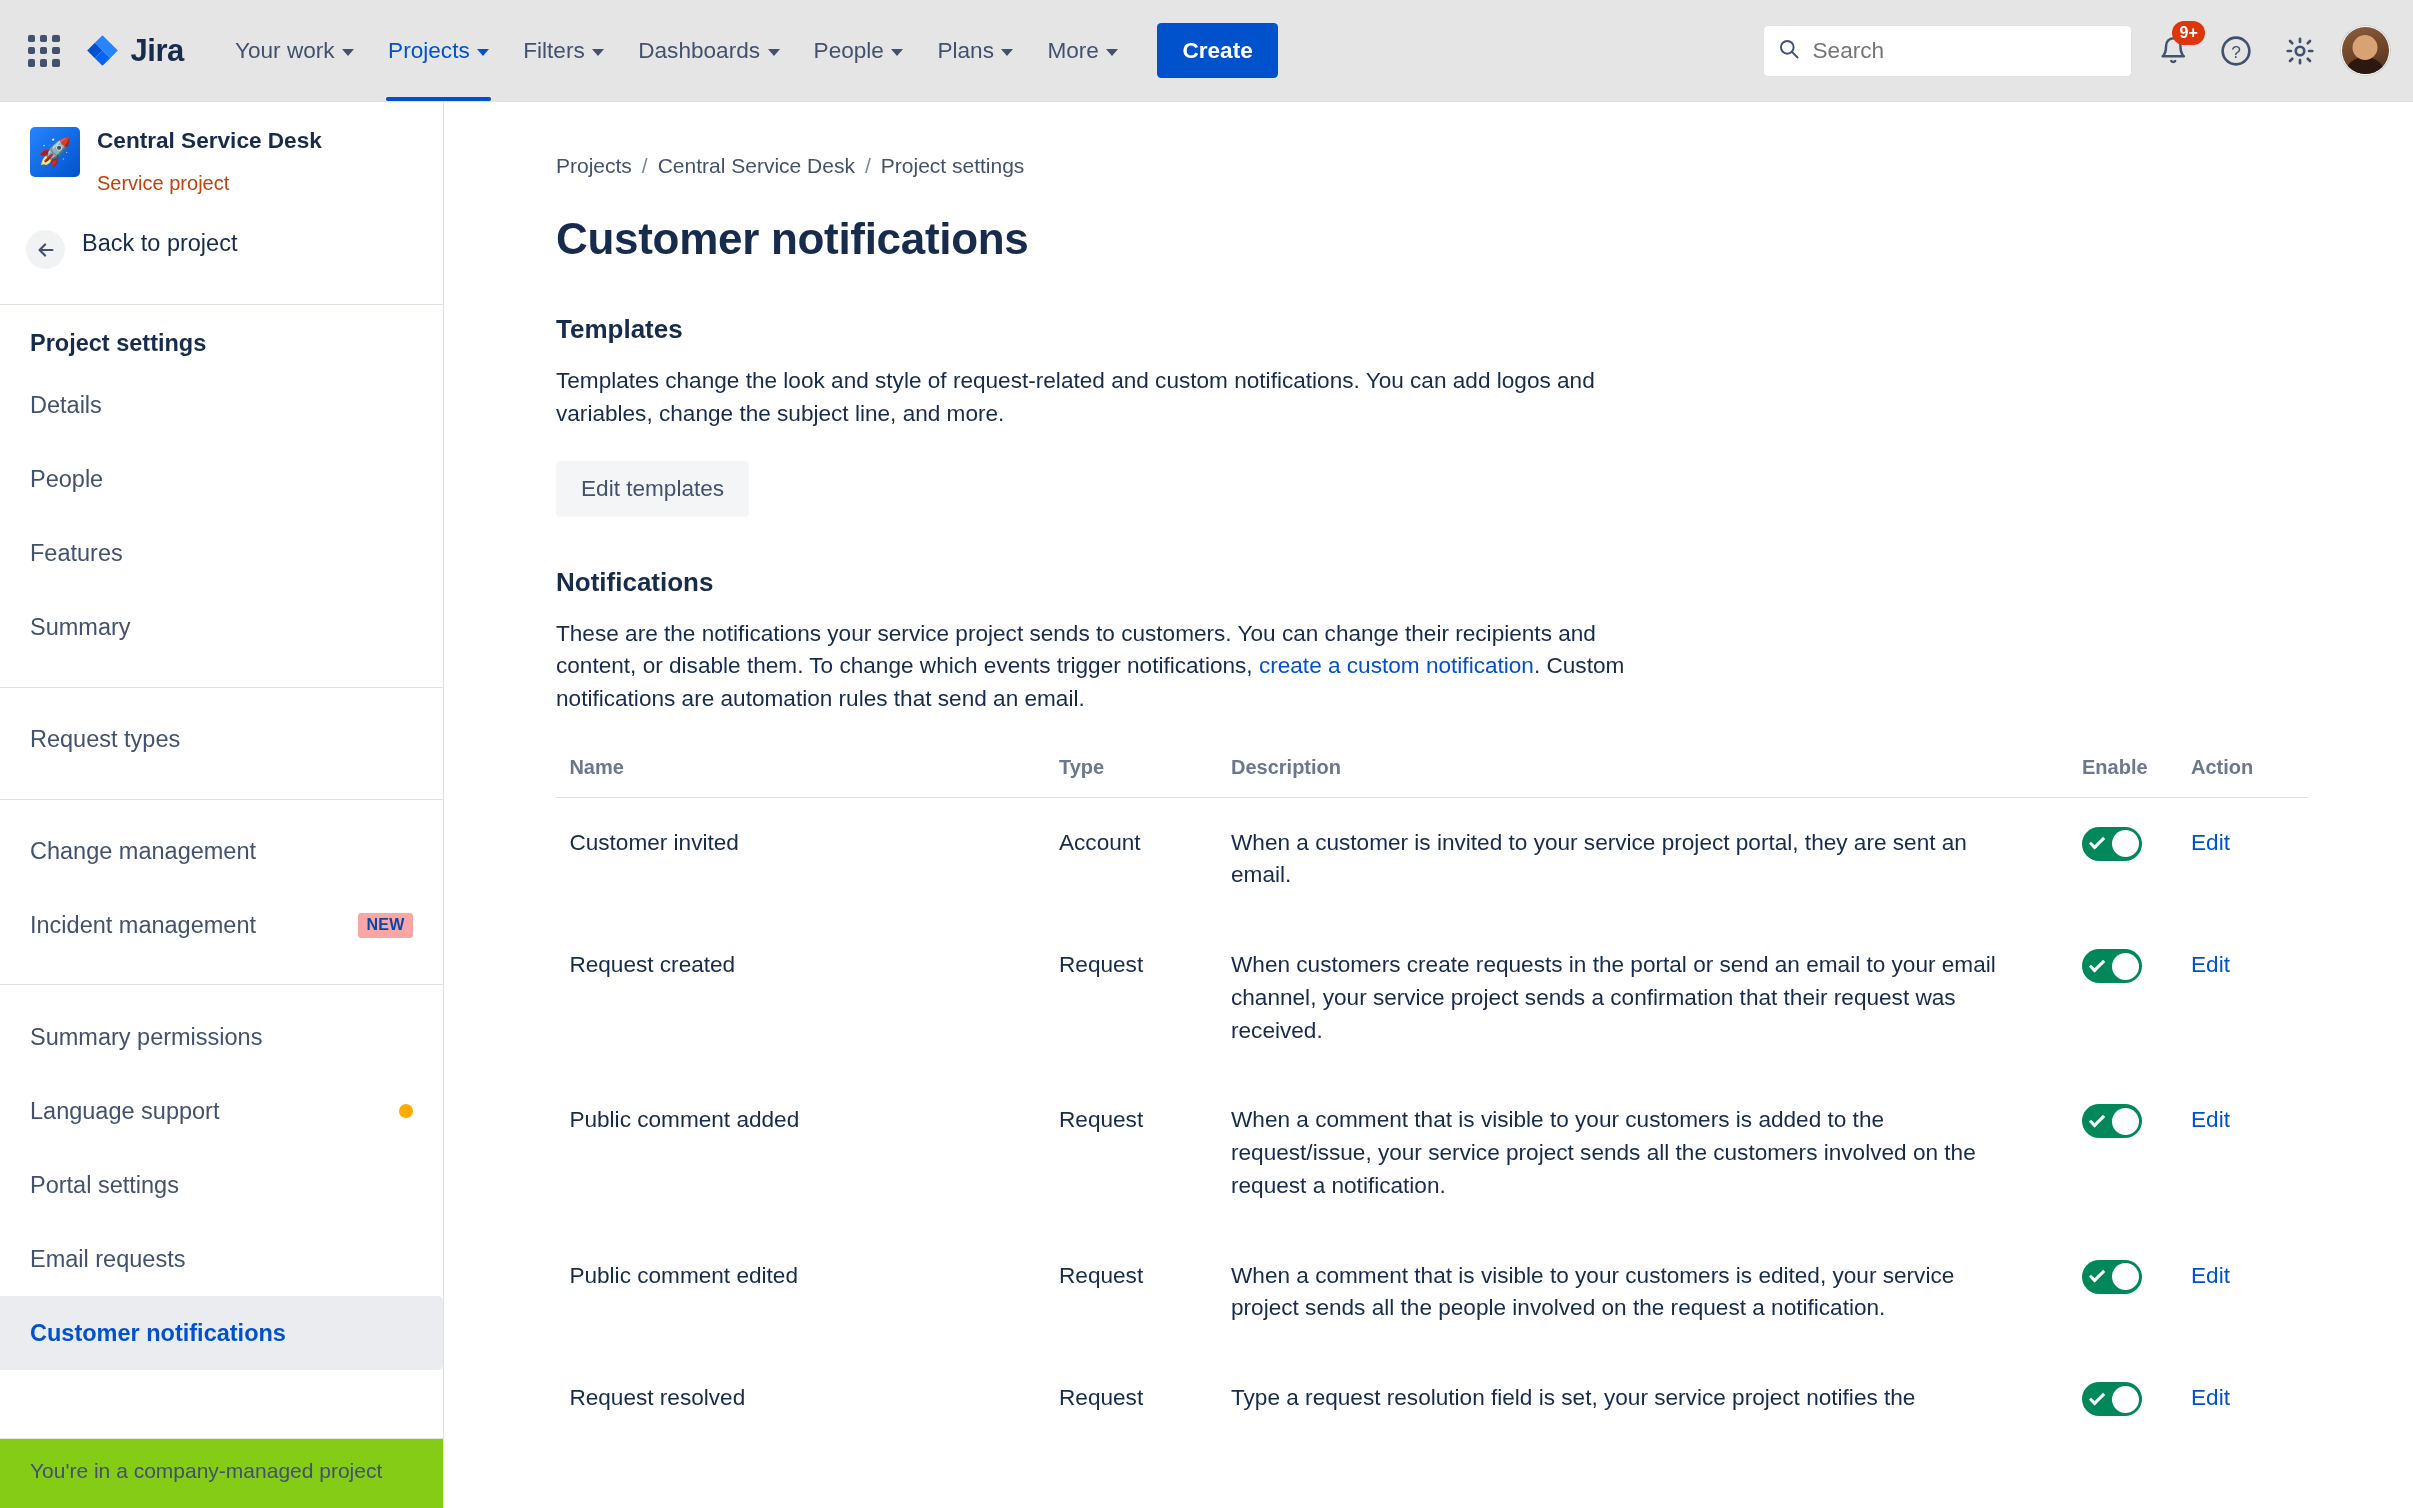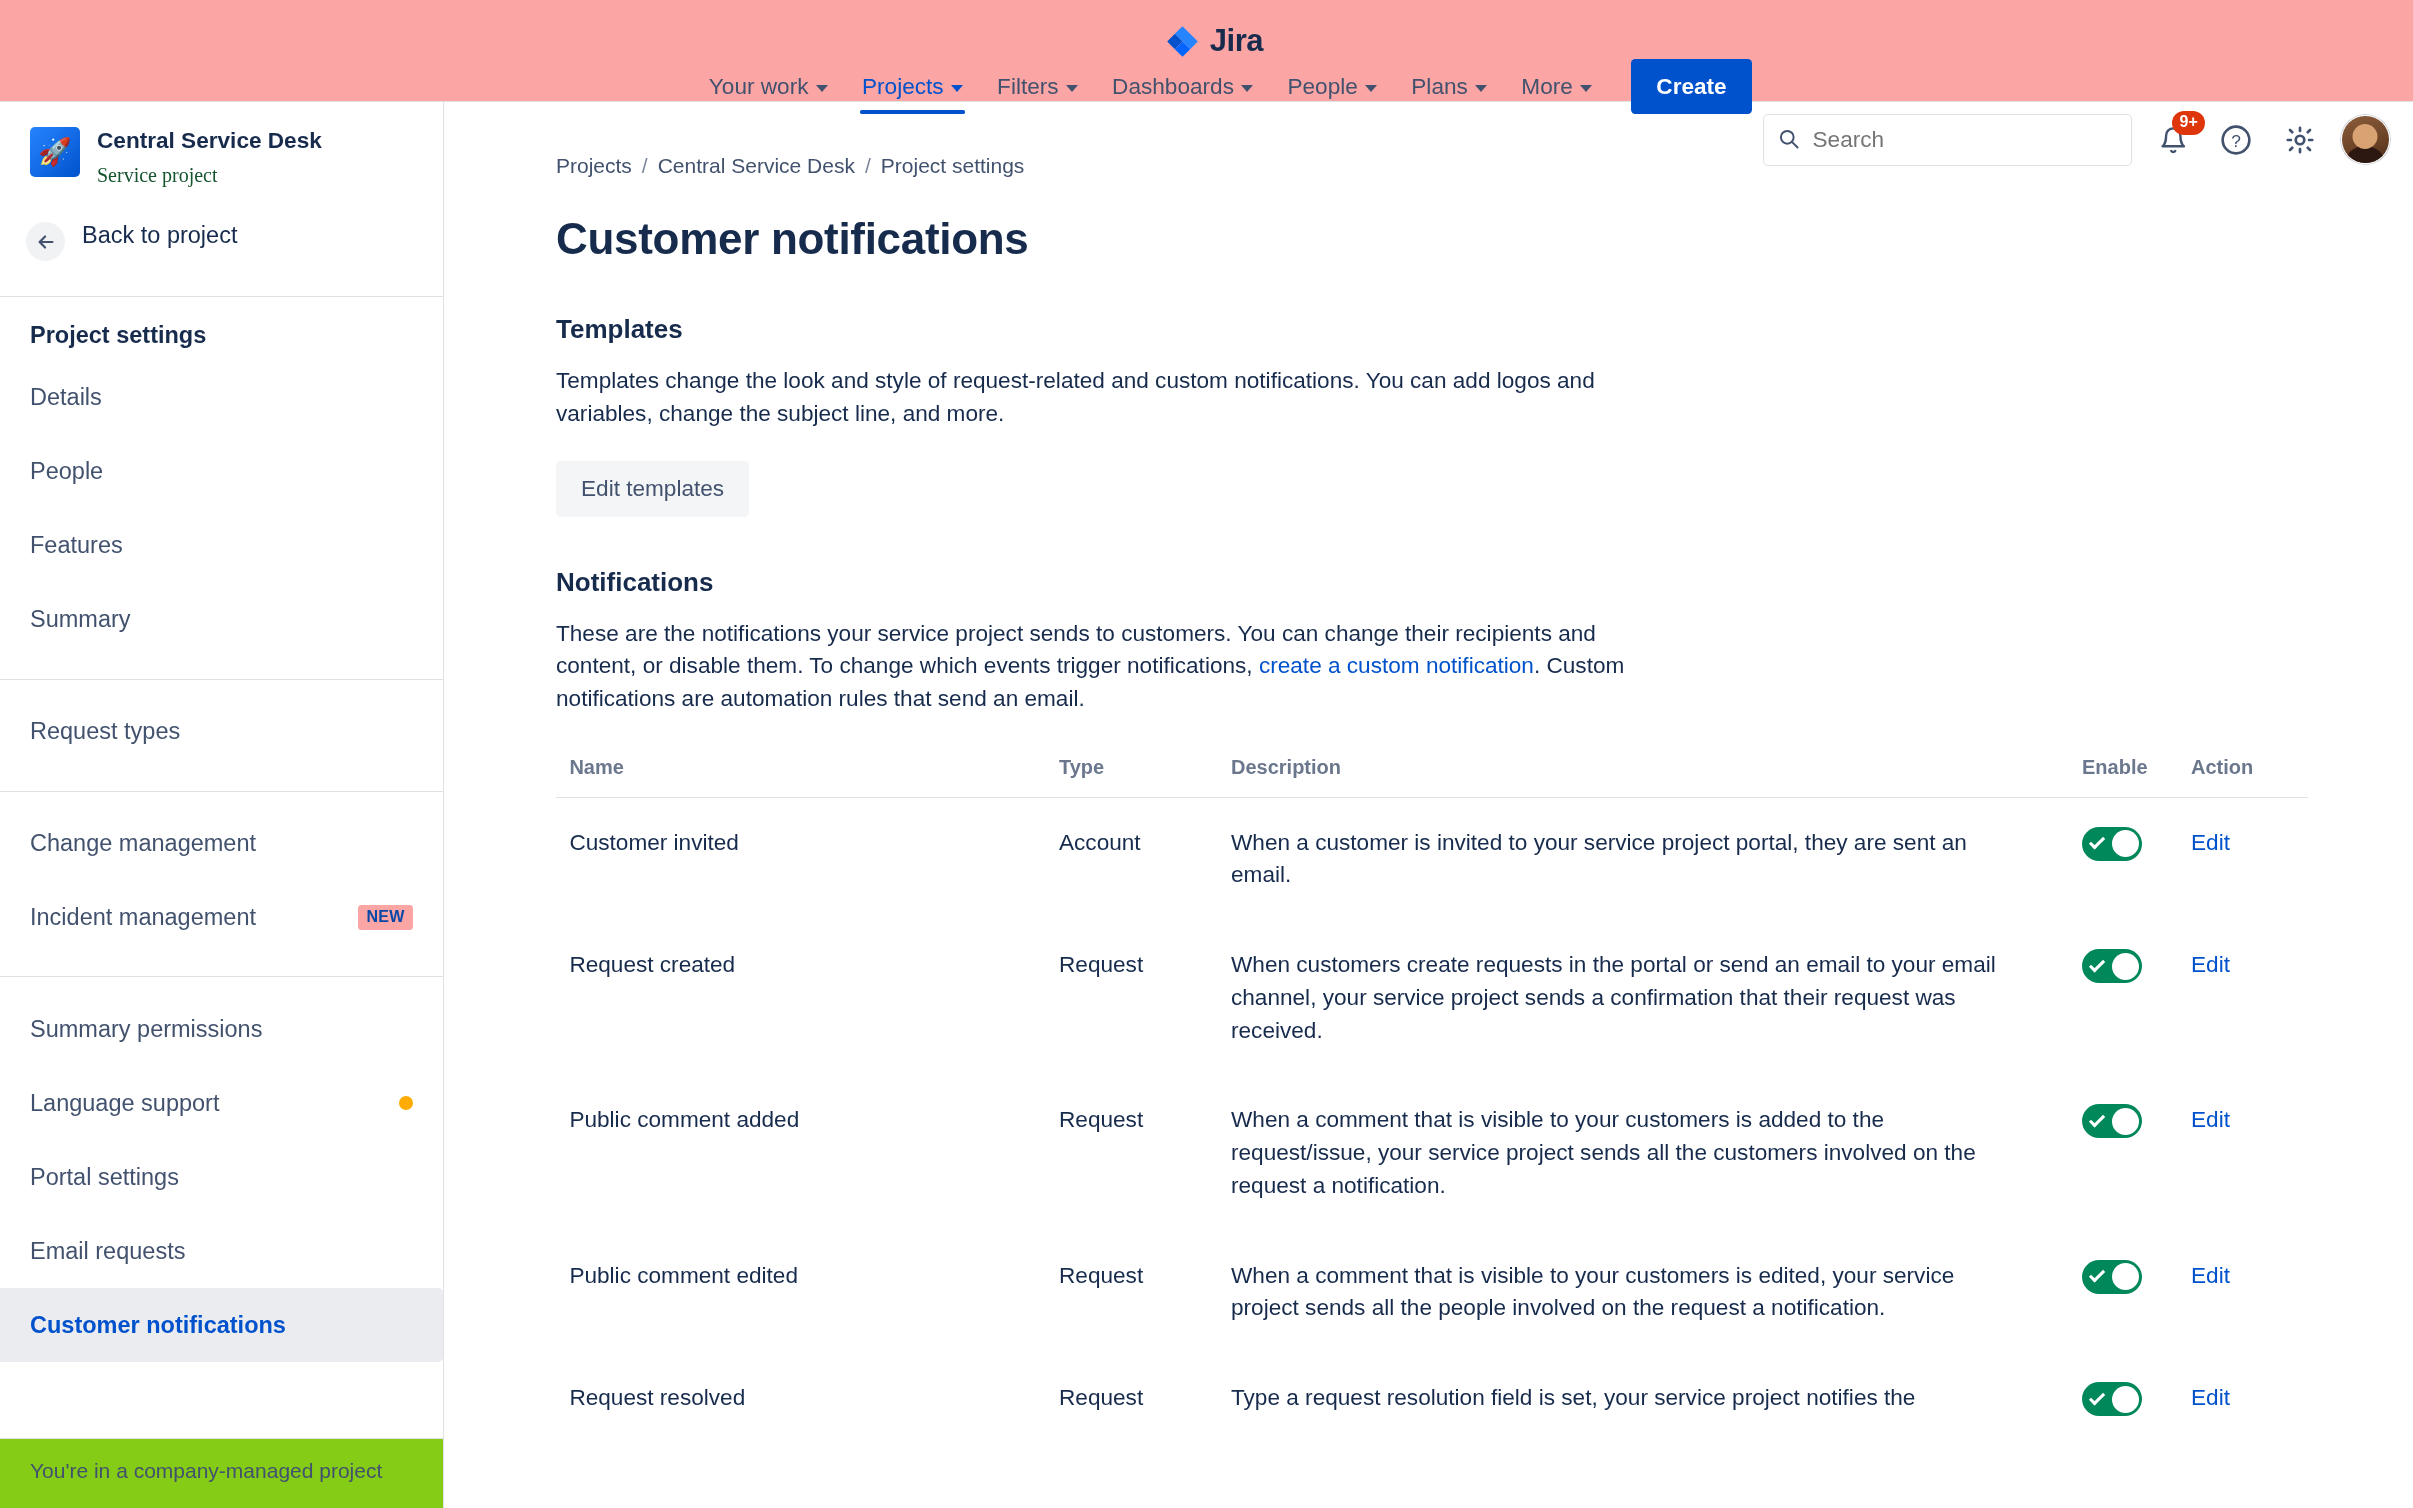--- a/index.html
+++ b/index.html
@@ -12,23 +12,22 @@
   }
   .page { position: relative; width: 2413px; height: 1508px; }
 
   
   .topnav {
     height: 102px;
     border-bottom: 0.8px solid #dfe1e6;
     display: flex;
     align-items: center;
     padding: 0 23.5px 0 20px;
-    background: #fca5a5;
+    background: #e5e5e5;
     position: relative;
-    flex-direction: column;
   }
   .app-switcher {
     width: 47px; height: 47px;
     display: grid; grid-template-columns: repeat(3, 1fr);
     grid-template-rows: repeat(3, 1fr);
     gap: 4.2px;
     padding: 7.5px;
     border-radius: 5px;
     cursor: pointer;
   }
@@ -126,21 +125,21 @@
   }
   .proj-header { display: flex; align-items: flex-start; gap: 17px; padding: 0 28.5px 0 30px; }
   .proj-avatar {
     width: 50px; height: 50px; border-radius: 5px;
     background: linear-gradient(135deg,#2684ff,#0052cc);
     display: flex; align-items: center; justify-content: center;
     font-size: 27px;
     flex: 0 0 auto;
   }
   .proj-name { font-size: 22.6px; font-weight: 700; color: #172b4d; line-height: 1.25; }
-  .proj-type { font-size: 20px; color: #14532d; margin-top: 9px; font-family: Liberation Serif, serif; }
+  .proj-type { font-size: 20px; color: #c2410c; margin-top: 17px; }
 
   .back-row {
     display: flex; gap: 17px;
     padding: 0 26px; margin-top: 35px; height: 52px;
     cursor: pointer;
   }
   .back-circle {
     width: 39px; height: 39px; border-radius: 50%;
     background: #091e420f; display: flex; align-items: center; justify-content: center;
     color: #42526e; font-size: 22px;

